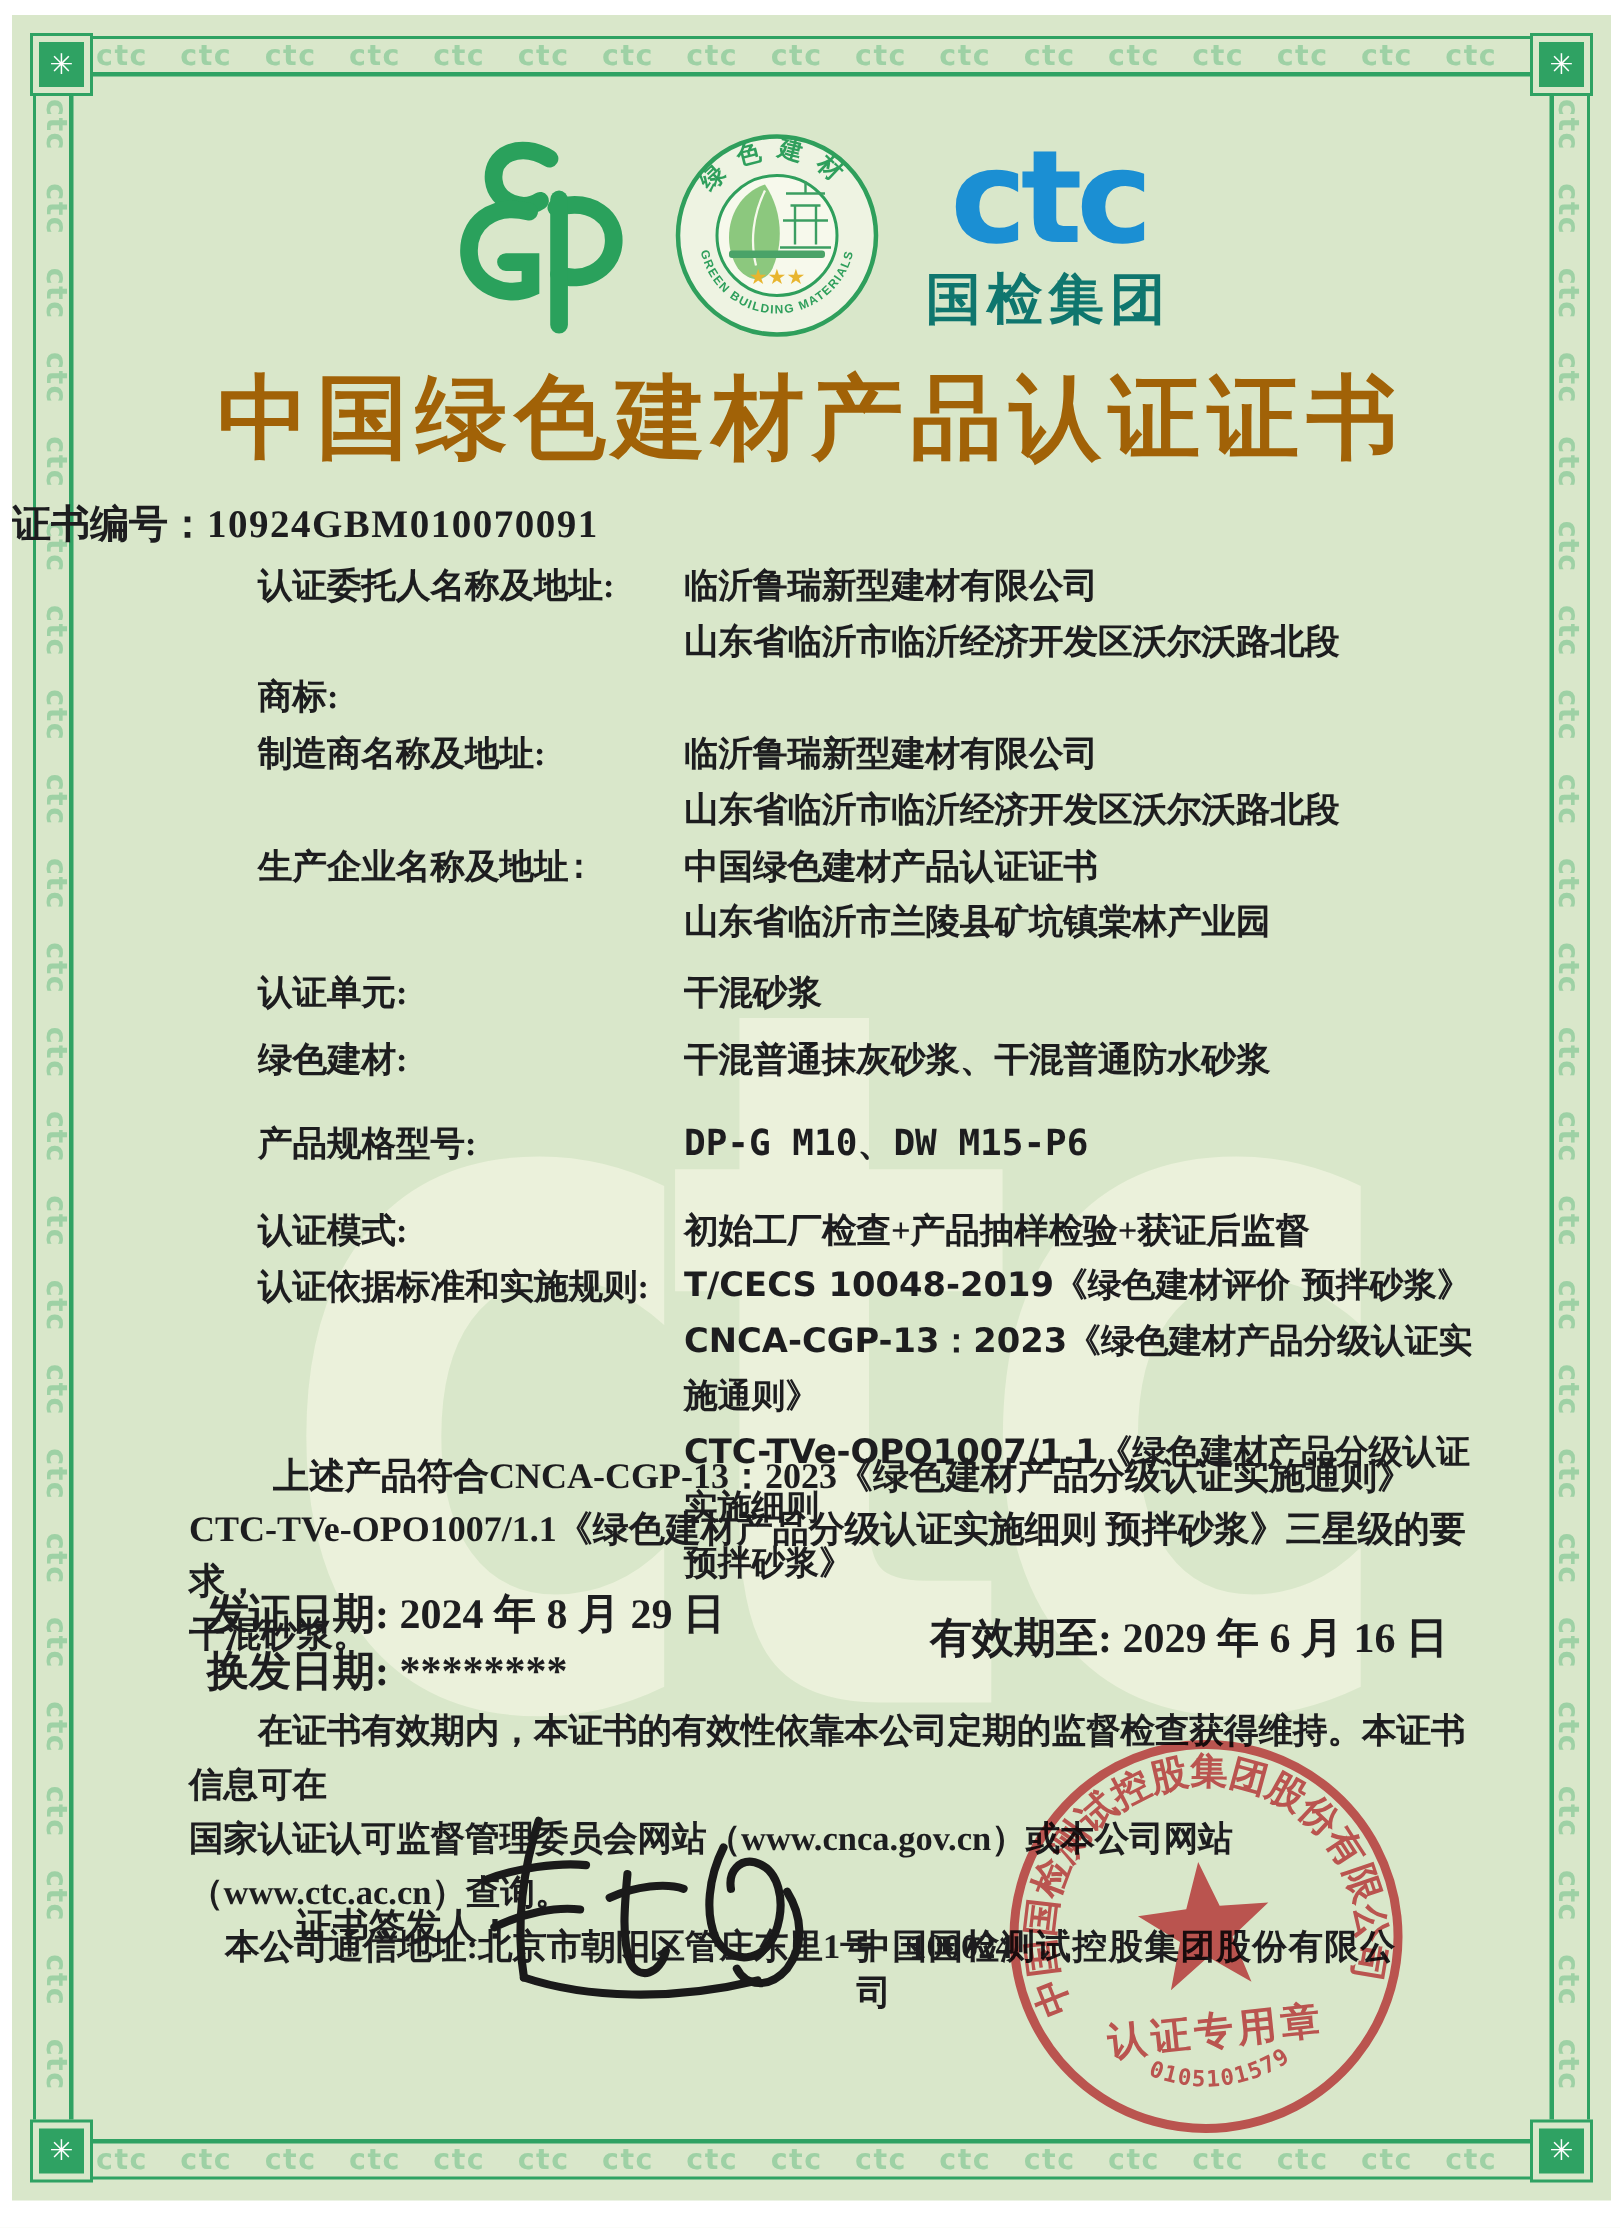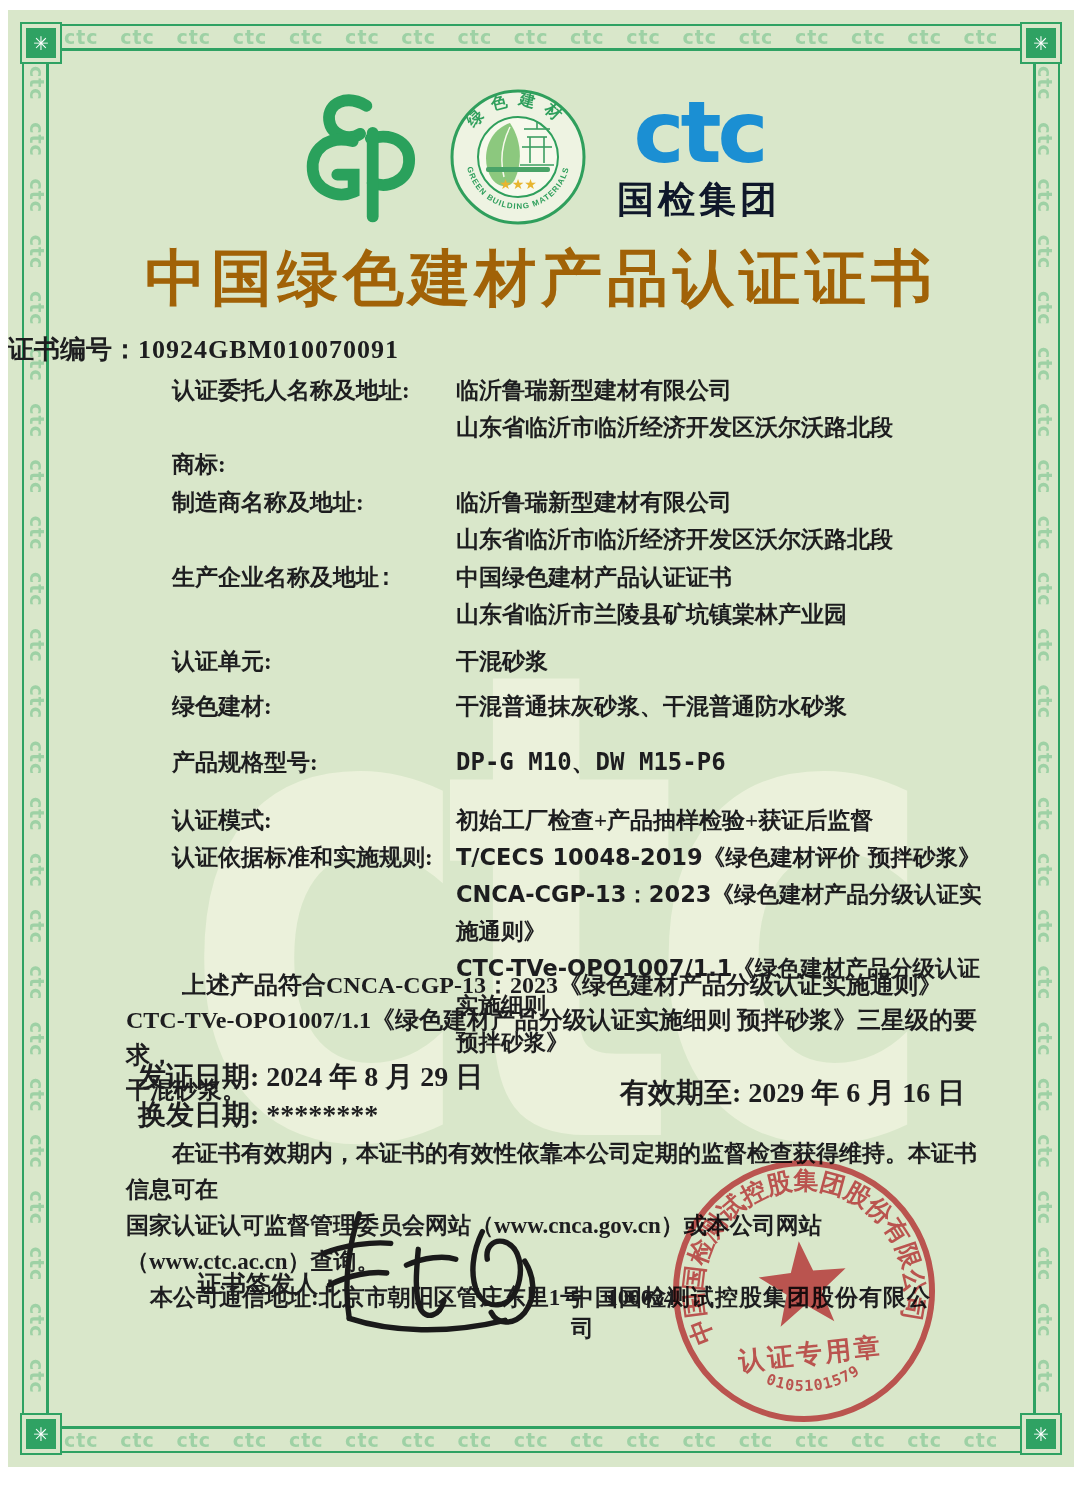--- a/index.html
+++ b/index.html
@@ -29,21 +29,21 @@
      font-family:"DejaVu Sans","Liberation Sans",sans-serif;font-weight:800;font-size:520px;
      line-height:1;letter-spacing:-34px;color:#f1f5e0;opacity:.78;
      transform:scale(.95,1.25);transform-origin:top left;}
   
   .logos-row{position:absolute;top:76px;left:0;width:100%;display:flex;z-index:2;
              justify-content:center;align-items:flex-start;gap:28px;}
   .ctc-logo-block{margin-top:10px;text-align:center;}
   .ctc-wordmark{font-family:"DejaVu Sans","Liberation Sans",sans-serif;font-weight:800;
                 font-size:86px;line-height:.85;letter-spacing:-4px;color:#1b8fd3;}
   .ctc-subtitle{margin-top:6px;font-family:"Liberation Sans","DejaVu Sans",sans-serif;
-                font-weight:700;font-size:37px;letter-spacing:4px;color:#0f172a;}
+                font-weight:700;font-size:37px;letter-spacing:4px;color:#0f766e;}
   
   .title{position:absolute;top:228px;left:0;width:100%;text-align:center;z-index:2;
          font-size:61px;font-weight:700;letter-spacing:5px;color:#a16207;}
   .certno{position:absolute;top:322px;left:0;width:100%;text-align:left;z-index:2;
           font-size:26px;font-weight:700;}
   .certno .num{letter-spacing:1px;}
   
   .fields{position:absolute;top:362px;left:164px;right:84px;z-index:2;}
   .row{display:flex;font-size:23px;line-height:37px;font-weight:600;}
   .lbl{width:284px;flex:none;}

